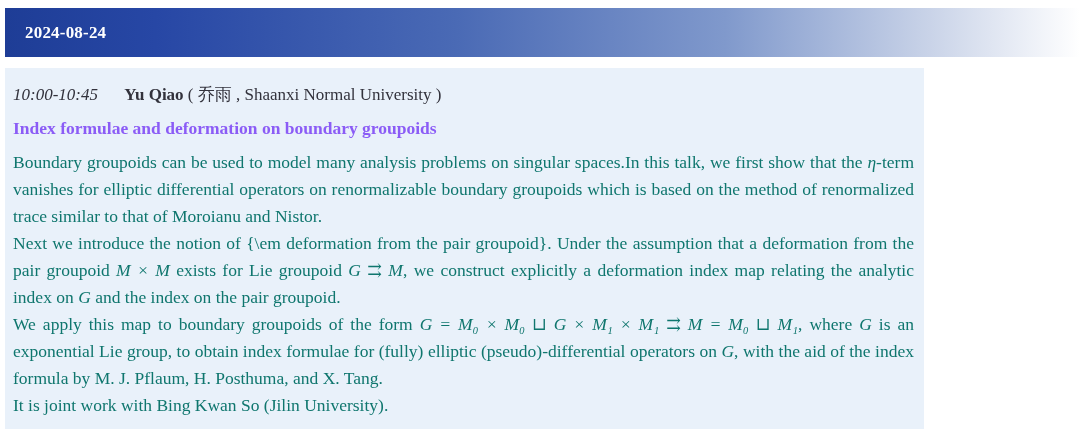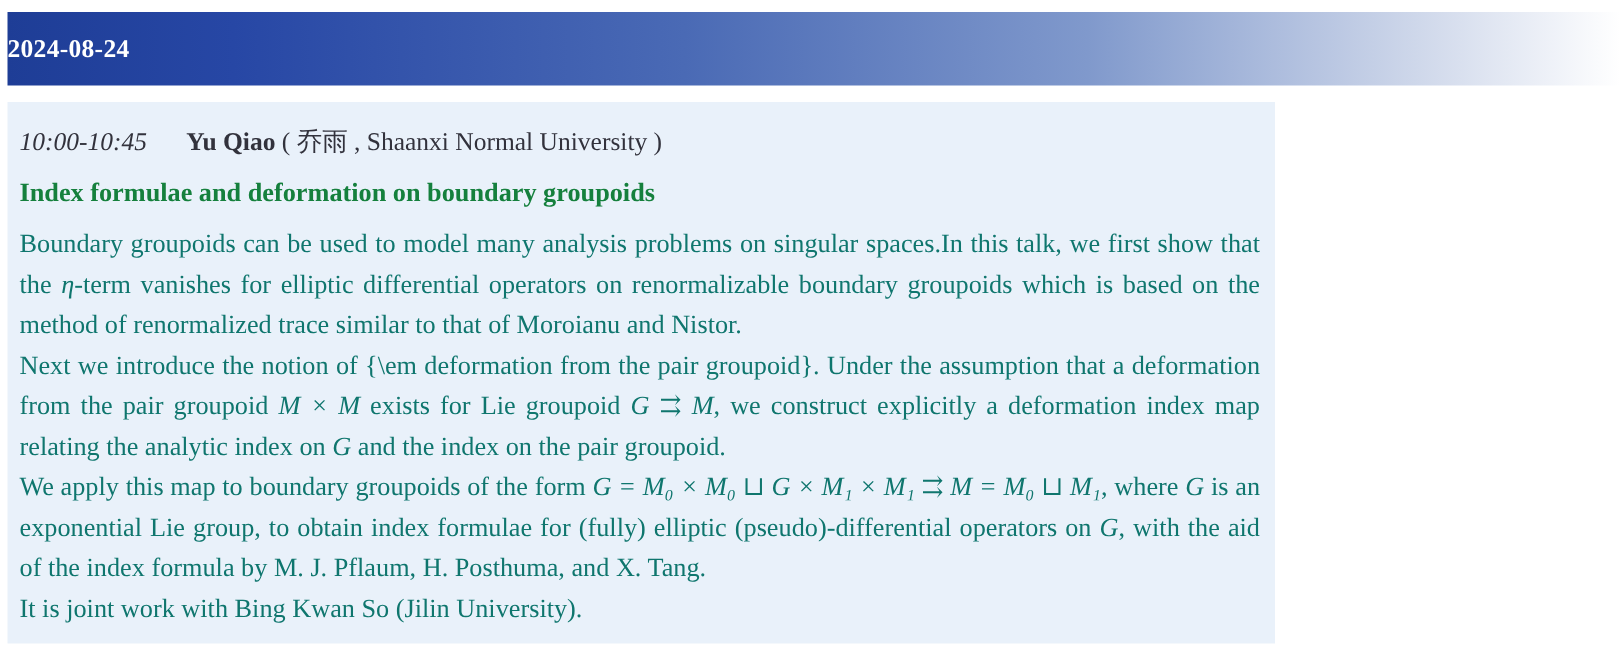--- a/index.html
+++ b/index.html
@@ -24,28 +24,29 @@
     top: 8px;
     right: 0;
     height: 49px;
     background: linear-gradient(90deg,
       #1e3d96 0%, #2747a5 14%, #4a6ab5 42%,
       #8099cc 67%, #c9d3e8 86%, #ffffff 100%);
     color: #ffffff;
     font-weight: bold;
     font-size: 17px;
     line-height: 49px;
+    padding-left: 20px;
     box-sizing: border-box;
     letter-spacing: 0.2px;
   }
   .panel {
     position: absolute;
     left: 5px;
     top: 68px;
-    width: 845px;
+    width: 919px;
     height: 361px;
     background: #e9f1fa;
     box-sizing: border-box;
     padding: 13px 10px 0 4px;
   }
   .speaker-line {
     font-size: 17px;
     line-height: 27px;
     margin: 0 0 7px 4px;
     white-space: nowrap;
@@ -57,21 +58,21 @@
   .speaker-line .speaker {
     font-weight: bold;
   }
   .speaker-line .affil {
     font-weight: normal;
   }
   .talk-title {
     font-weight: bold;
     font-size: 17.5px;
     line-height: 27px;
-    color: #15803d;
+    color: #8b5cf6;
     margin: 0 0 7px 4px;
   }
   .abstract {
     margin-left: 4px;
     margin-right: 0;
   }
   .abs-p {
     margin: 0;
     font-size: 17.5px;
     line-height: 27px;

